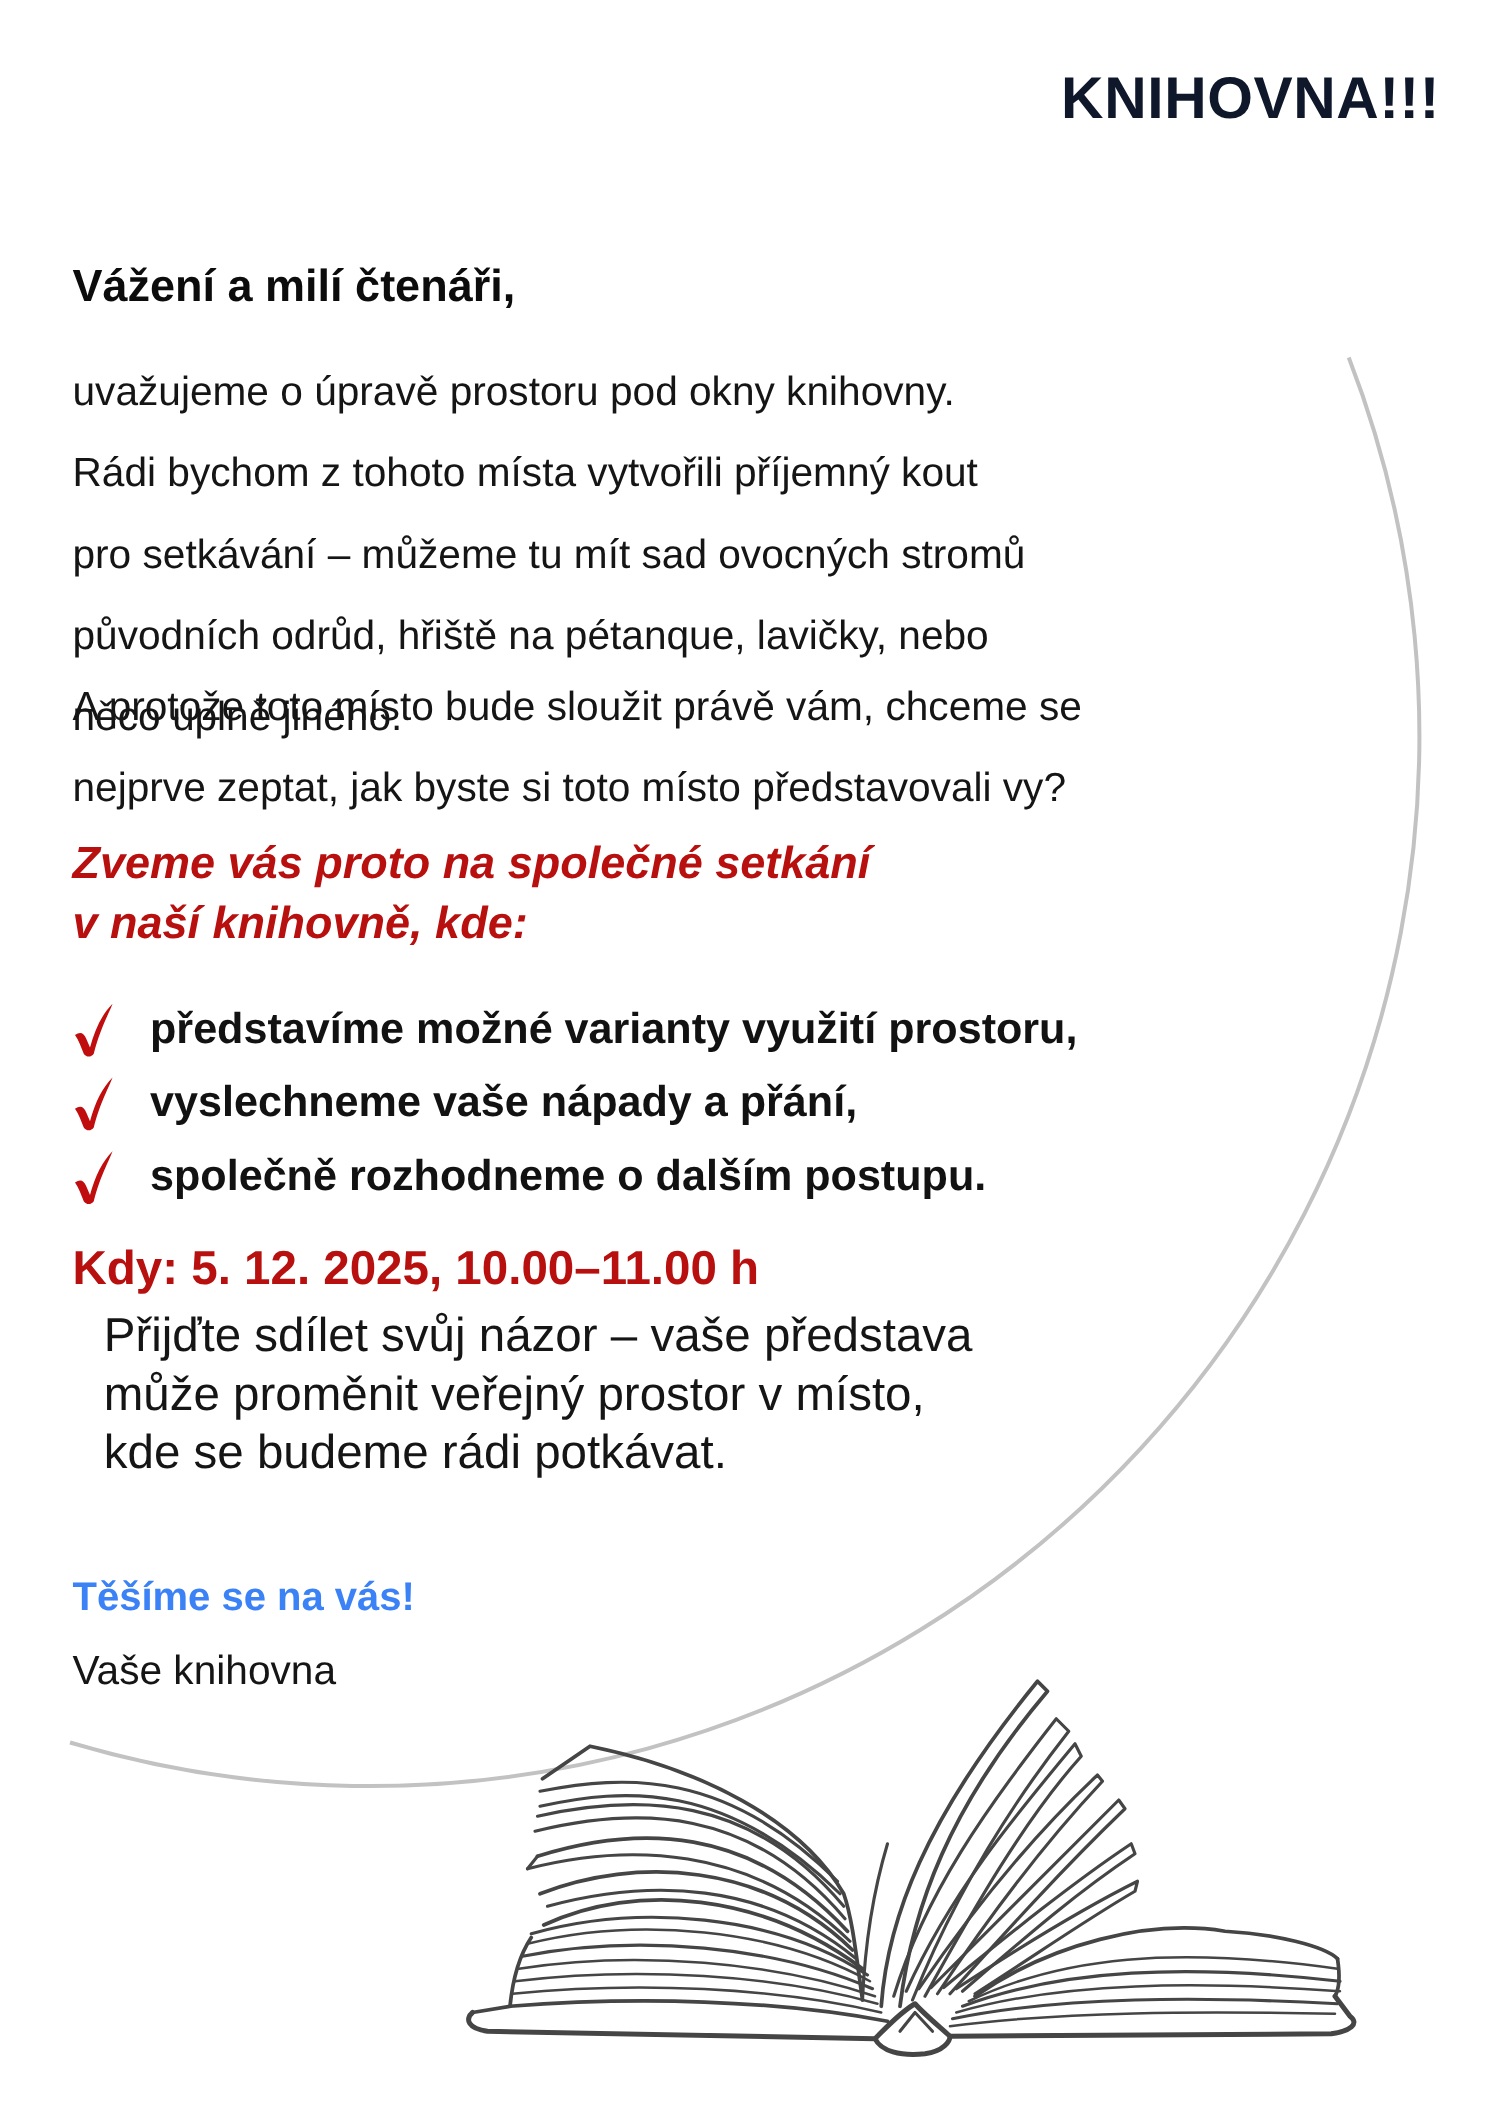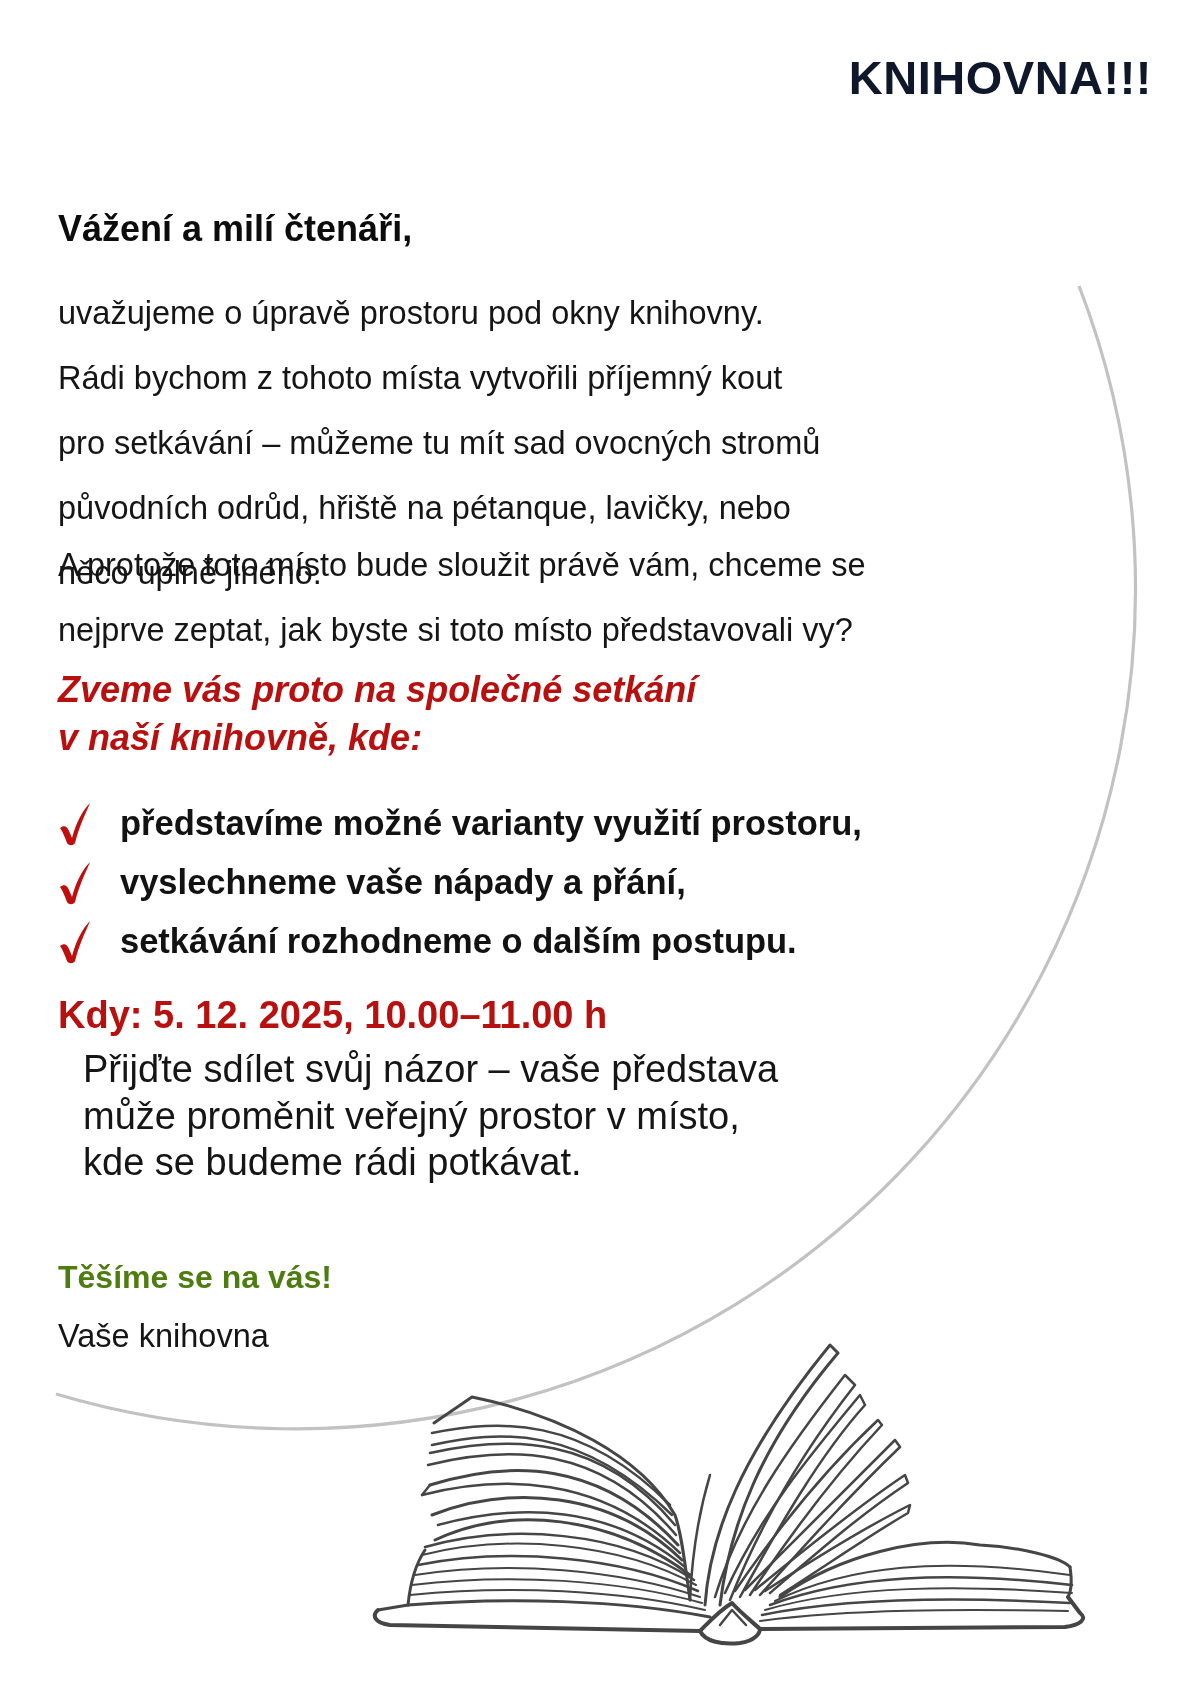--- a/index.html
+++ b/index.html
@@ -11,21 +11,21 @@
     .para { left: 58px; font-size: 32.5px; line-height: 65px; color: #151515; white-space: pre; }
     .p1 { top: 281px; }
     .p2 { top: 533px; }
     .invite { left: 58px; top: 666px; font-weight: 700; font-size: 36px; line-height: 48px; color: #b80f0f; white-space: pre; font-style: italic; }
     .checklist { left: 58px; top: 794px; margin: 0; padding: 0; list-style: none; }
     .checklist li { display: flex; align-items: center; height: 59px; text-align: right; }
     .check { width: 34px; height: 46px; margin-right: 28px; display: inline-block; }
     .check-text { font-weight: 700; font-size: 34.5px; color: #121212; }
     .when { left: 58px; top: 994px; font-weight: 700; font-size: 38px; color: #b80f0f; }
     .p3 { top: 1046px; font-size: 38px; line-height: 46.5px; margin-left: 25px; }
-    .closing { left: 58px; top: 1259px; font-weight: 700; font-size: 32px; color: #4d7c0f; }
+    .closing { left: 58px; top: 1259px; font-weight: 700; font-size: 32px; color: #3b82f6; }
     .signature { left: 58px; top: 1318px; font-size: 32.5px; color: #151515; }
     .book { position: absolute; left: 360px; top: 1335px; width: 790px; height: 320px; }
   </style>
 </head>
 <body>
 
 <svg class="arc-svg" viewBox="0 0 1200 1696">
   <path d="M 1079 286 A 840 840 0 0 1 56 1394" fill="none" stroke="#c2c2c2" stroke-width="3.2"></path>
 </svg>
 
@@ -55,21 +55,21 @@
   <li>
     <svg class="check" viewBox="0 0 34 46">
       <path d="M2 27 C6 24 9 25 11 30 L14 37 C18 22 24 10 32 2 C30 8 22 22 17 42 C15 45 11 45 9 42 C7 37 5 31 2 27 Z" fill="#c00d0d"></path>
     </svg>
     <span class="check-text">vyslechneme vaše nápady a přání,</span>
   </li>
   <li>
     <svg class="check" viewBox="0 0 34 46">
       <path d="M2 27 C6 24 9 25 11 30 L14 37 C18 22 24 10 32 2 C30 8 22 22 17 42 C15 45 11 45 9 42 C7 37 5 31 2 27 Z" fill="#c00d0d"></path>
     </svg>
-    <span class="check-text">setkávání rozhodneme o dalším postupu.</span>
+    <span class="check-text">společně rozhodneme o dalším postupu.</span>
   </li>
 </ul>
 
 <div class="abs when">Kdy: 5. 12. 2025, 10.00–11.00 h</div>
 
 <div class="abs para p3">Přijďte sdílet svůj názor – vaše představa
 může proměnit veřejný prostor v místo,
 kde se budeme rádi potkávat.</div>
 
 <div class="abs closing">Těšíme se na vás!</div>

